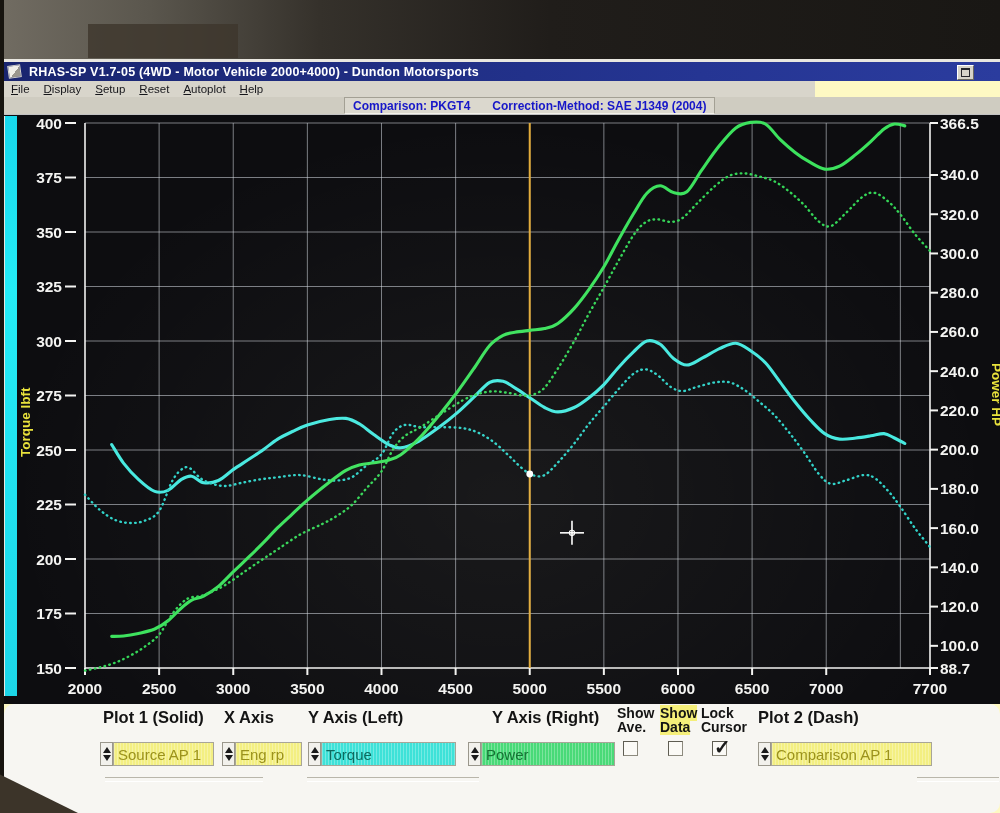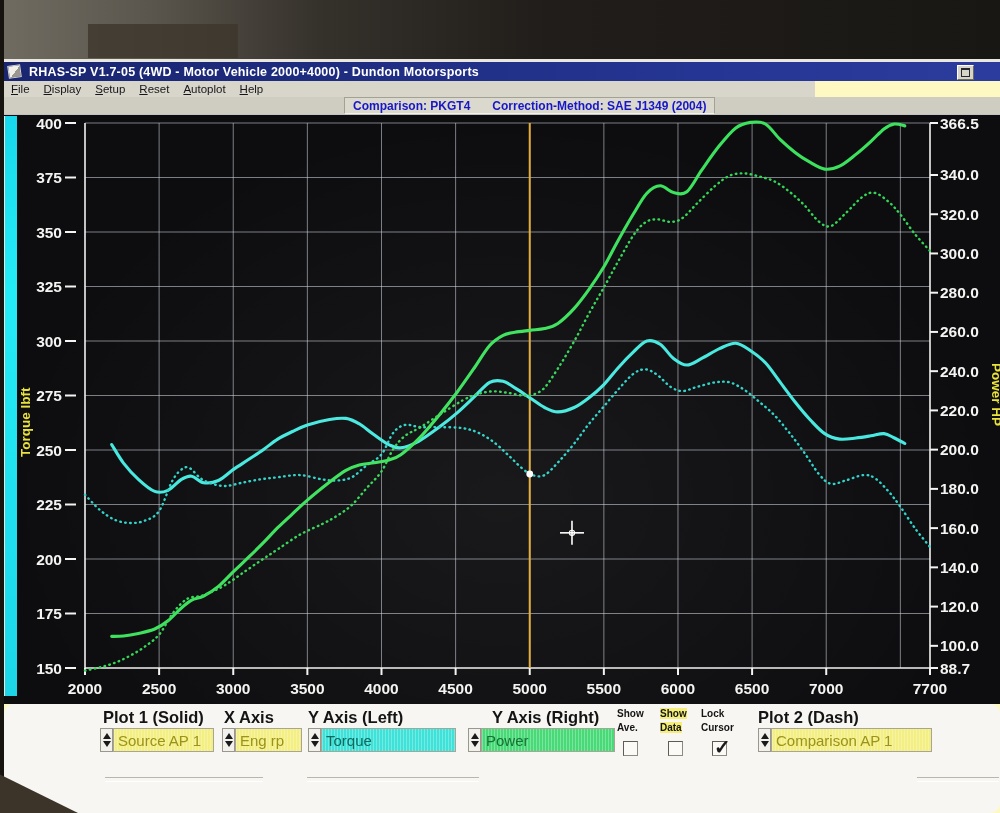--- a/index.html
+++ b/index.html
@@ -41,23 +41,23 @@
   .chart-glare{position:absolute;left:0;top:114px;width:1000px;height:590px;
     background:radial-gradient(ellipse at 50% 65%,rgba(255,255,230,0.05),rgba(0,0,0,0) 70%);pointer-events:none;}
   .chart-topline{position:absolute;left:0;top:114px;width:1000px;height:1px;background:rgba(240,240,240,.8);}
   .cyan-stripe{position:absolute;left:5px;top:116px;width:12px;height:580px;
     background:linear-gradient(180deg,#17d8ec,#24ecf6 30%,#1cd6e8);box-shadow:-2px 0 0 #e8e8e2;}
   svg#plot{position:absolute;left:0;top:0;}
 
   
   .panel{position:absolute;left:4px;top:704px;width:996px;height:109px;background:#f7f6f2;border-radius:10px;}
   .plabel{position:absolute;font-size:16.5px;font-weight:600;color:#141414;white-space:nowrap;}
-  .plabel-sm{position:absolute;font-size:10px;line-height:13.5px;font-weight:600;color:#141414;white-space:nowrap;}
+  .plabel-sm{position:absolute;font-size:14px;line-height:13.5px;font-weight:600;color:#141414;white-space:nowrap;}
   .hl{background:#f5ef7a;}
-  .combo{position:absolute;top:24px;height:42px;display:flex;}
+  .combo{position:absolute;top:38px;height:42px;display:flex;}
   .spinner{width:13px;height:24px;background:#f2f1ec;border:1px solid #9a978c;box-sizing:border-box;
     display:flex;flex-direction:column;align-items:center;justify-content:center;gap:2px;}
   .tri-up{width:0;height:0;border-left:4.5px solid transparent;border-right:4.5px solid transparent;border-bottom:6px solid #1a1a1a;}
   .tri-dn{width:0;height:0;border-left:4.5px solid transparent;border-right:4.5px solid transparent;border-top:6px solid #1a1a1a;}
   .field{height:24px;box-sizing:border-box;border:1px solid #a8a598;font-size:15px;display:flex;align-items:center;
     padding-left:4px;white-space:nowrap;overflow:hidden;
     background-image:repeating-linear-gradient(90deg,rgba(255,255,255,.28) 0 1px,rgba(0,0,0,0) 1px 3px);}
   .f-yellow{background-color:#f3ef82;color:#9b921c;}
   .f-cyan{background-color:#3ee2d8;color:#0c6a5e;}
   .f-green{background-color:#49da78;color:#157233;}

